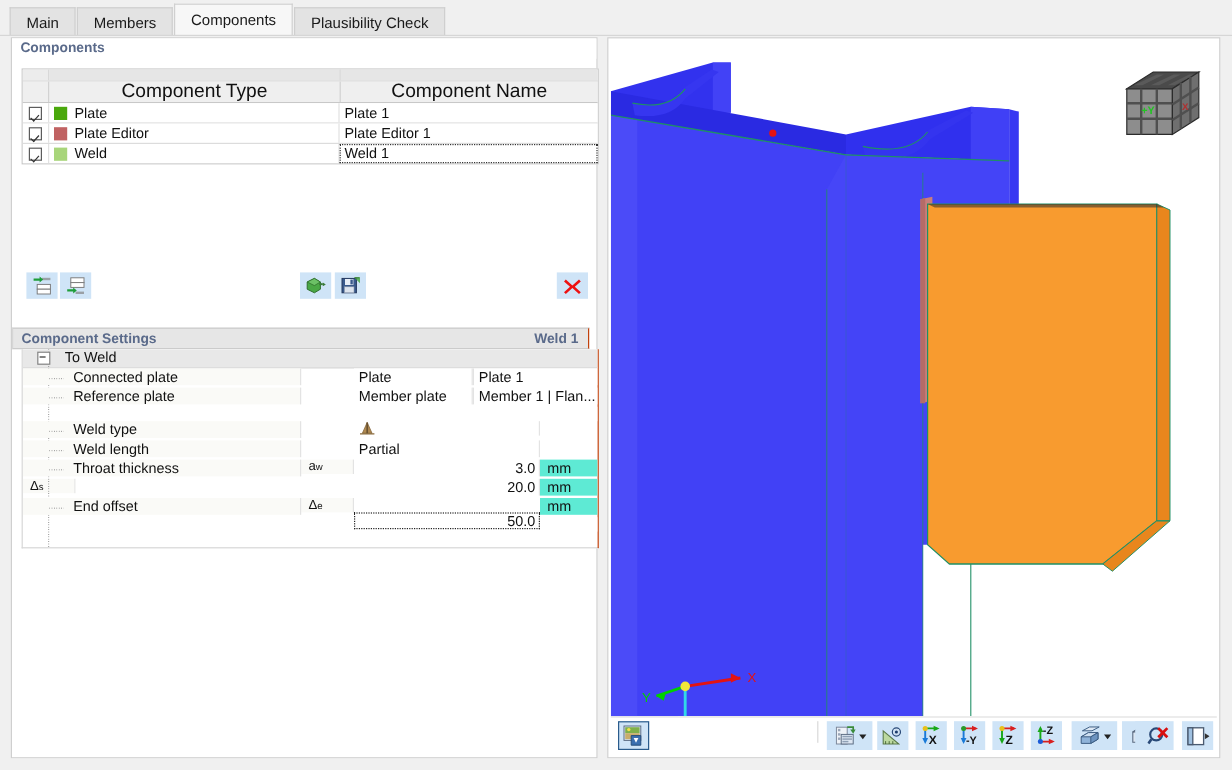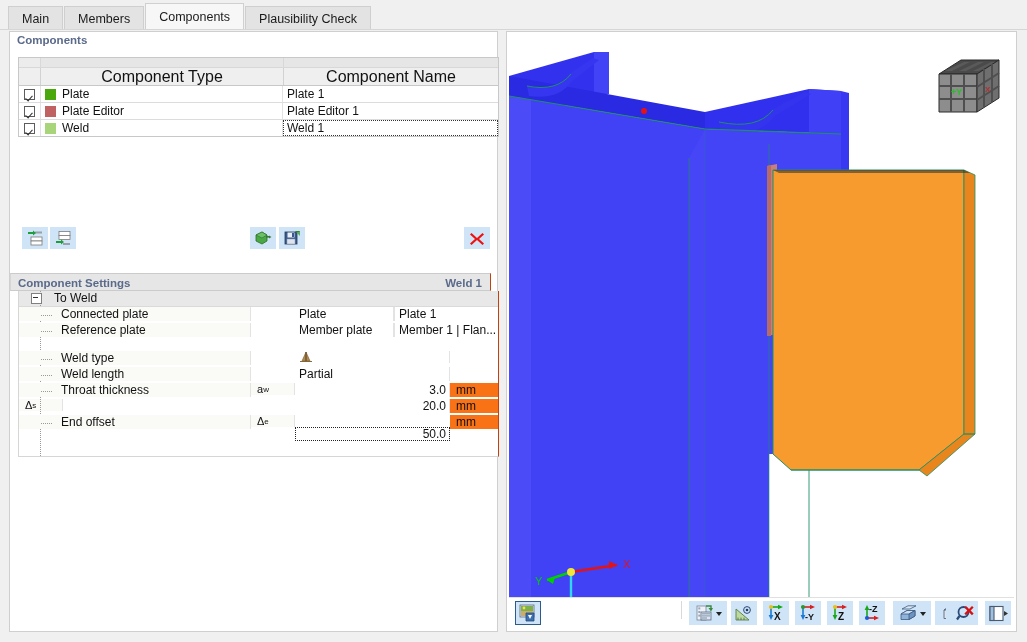--- a/index.html
+++ b/index.html
@@ -254,21 +254,21 @@
     width: 104px;
     box-sizing: border-box;
     background: #ffffff;
     display: flex; align-items: center;
     padding-left: 4px;
     border-left: 1px solid #e3e3e3;
   }
   .s-unit {
     width: 48px;
     box-sizing: border-box;
-    background: #f97316;
+    background: #5eead4;
     display: flex; align-items: center;
     padding-left: 6px;
   }
 
   .tree-exp {
     width: 9px; height: 9px;
     border: 1px solid #808080;
     background: #fff;
     position: relative;
     margin-right: 4px;

